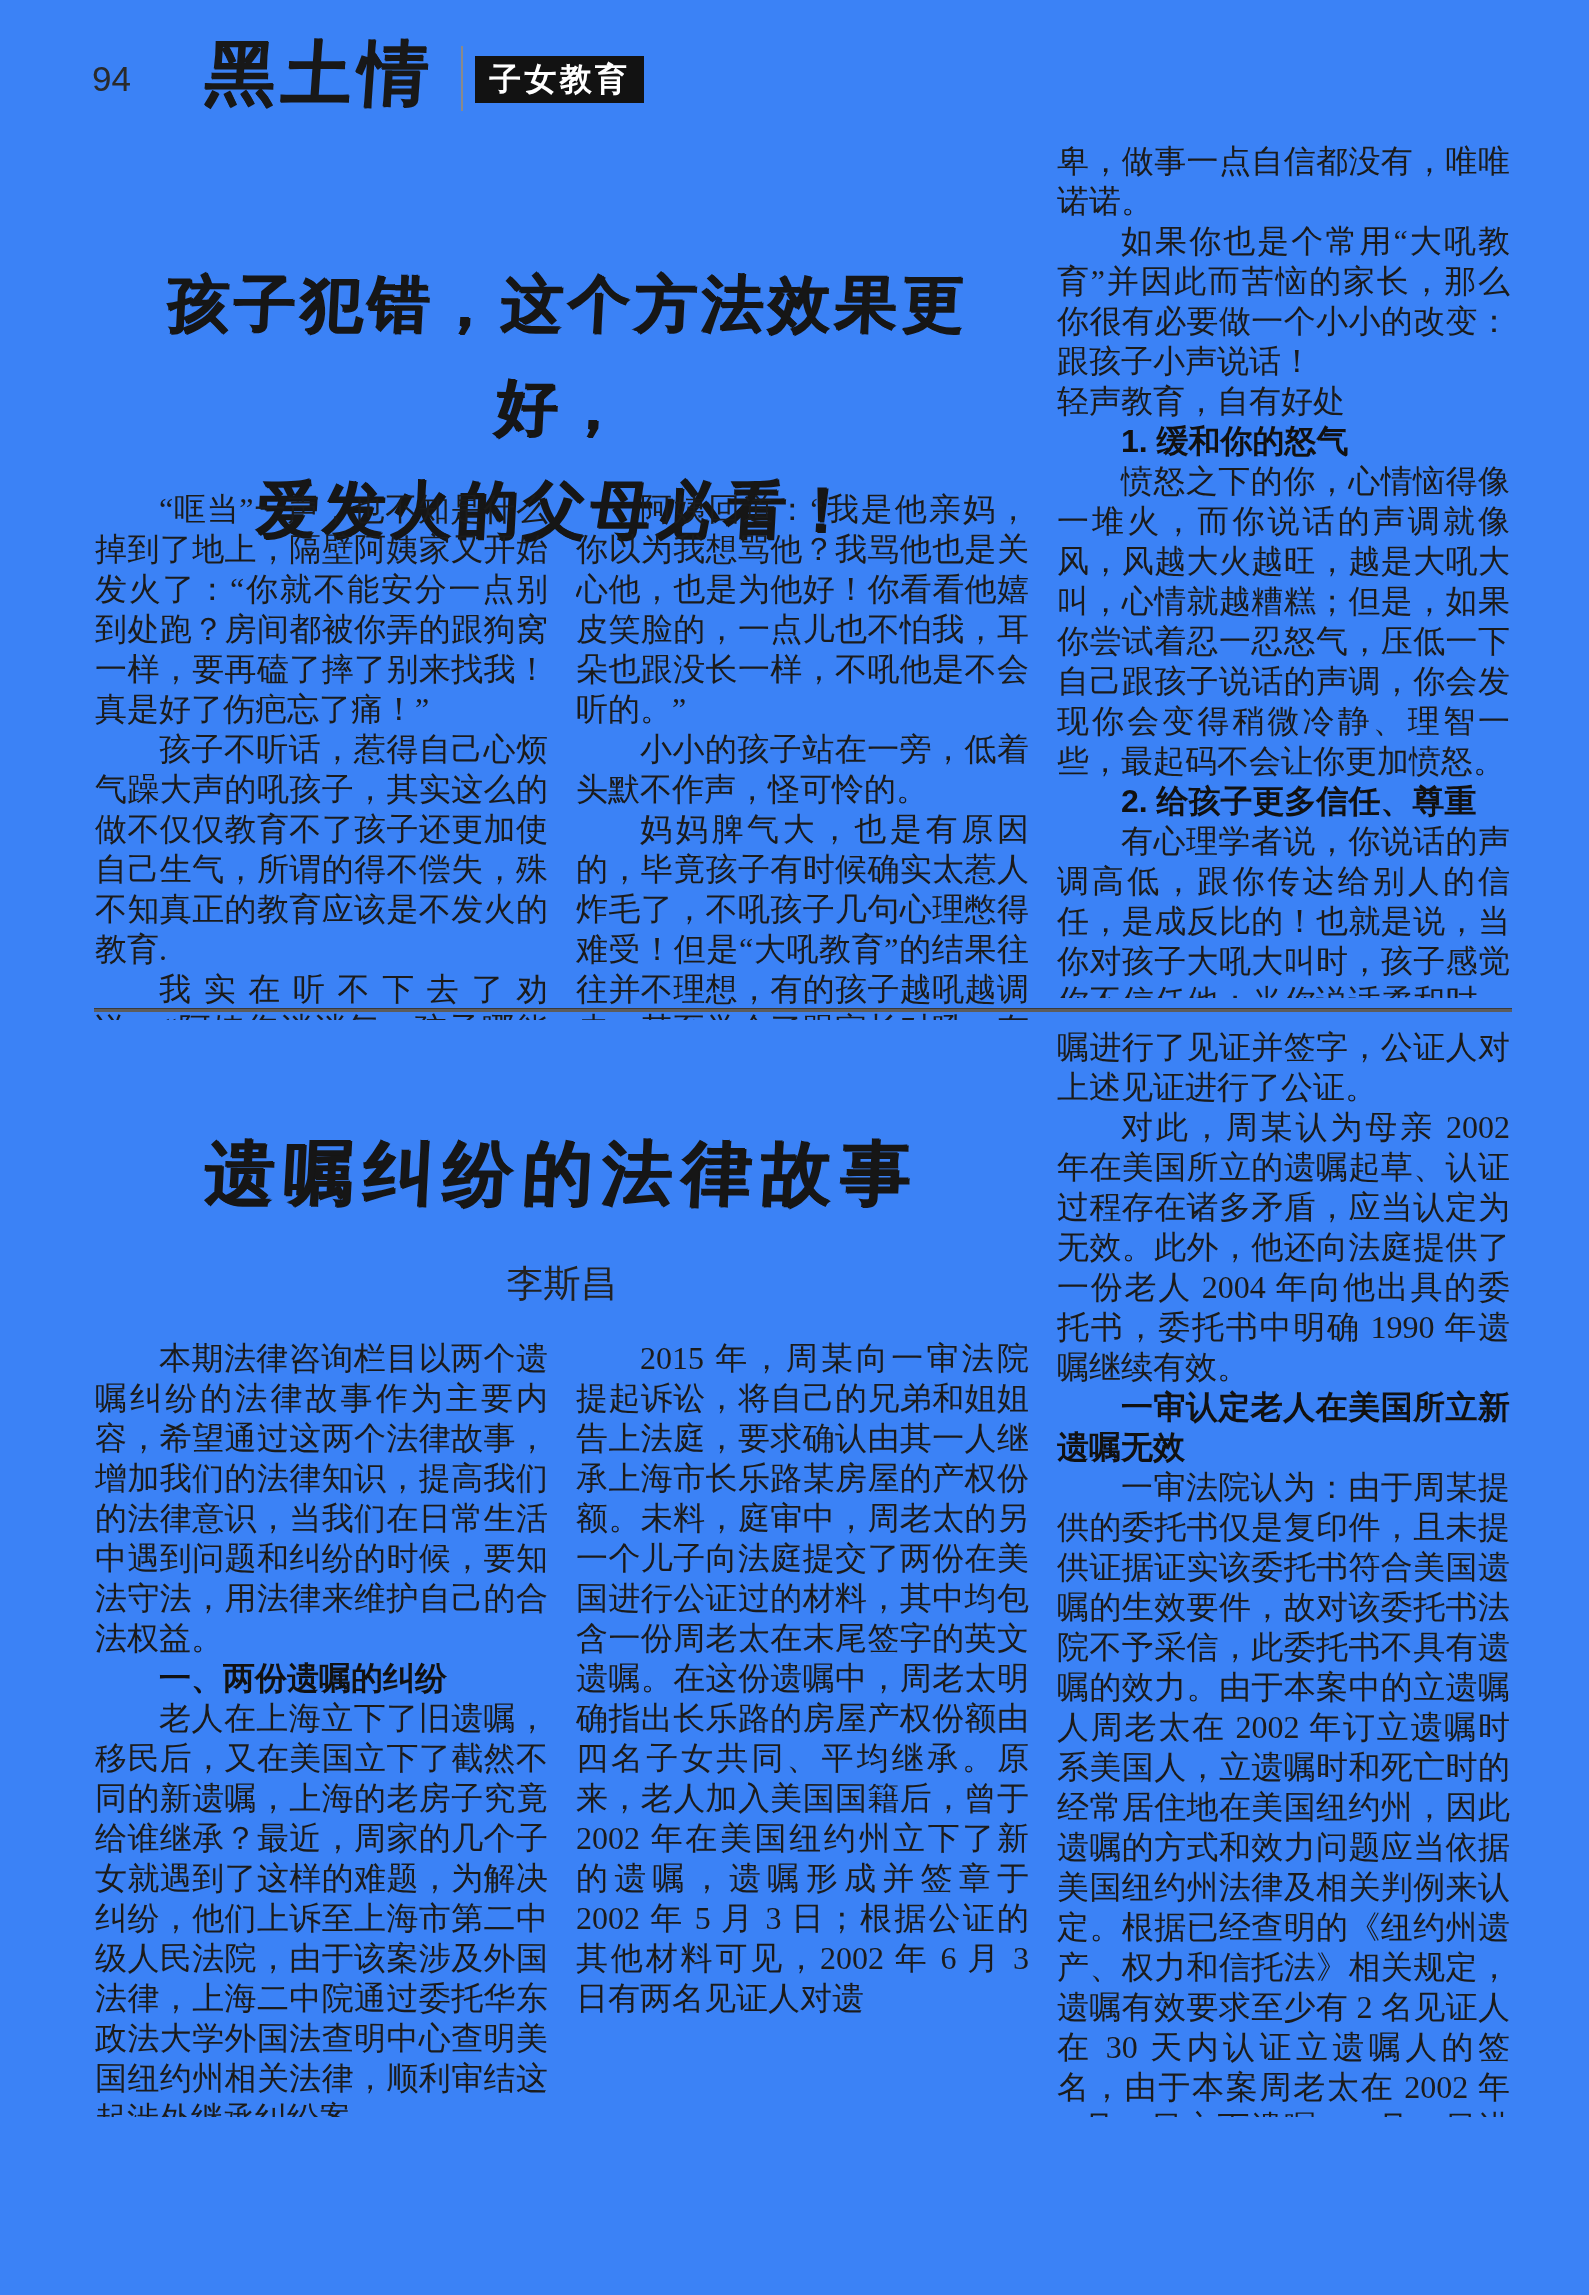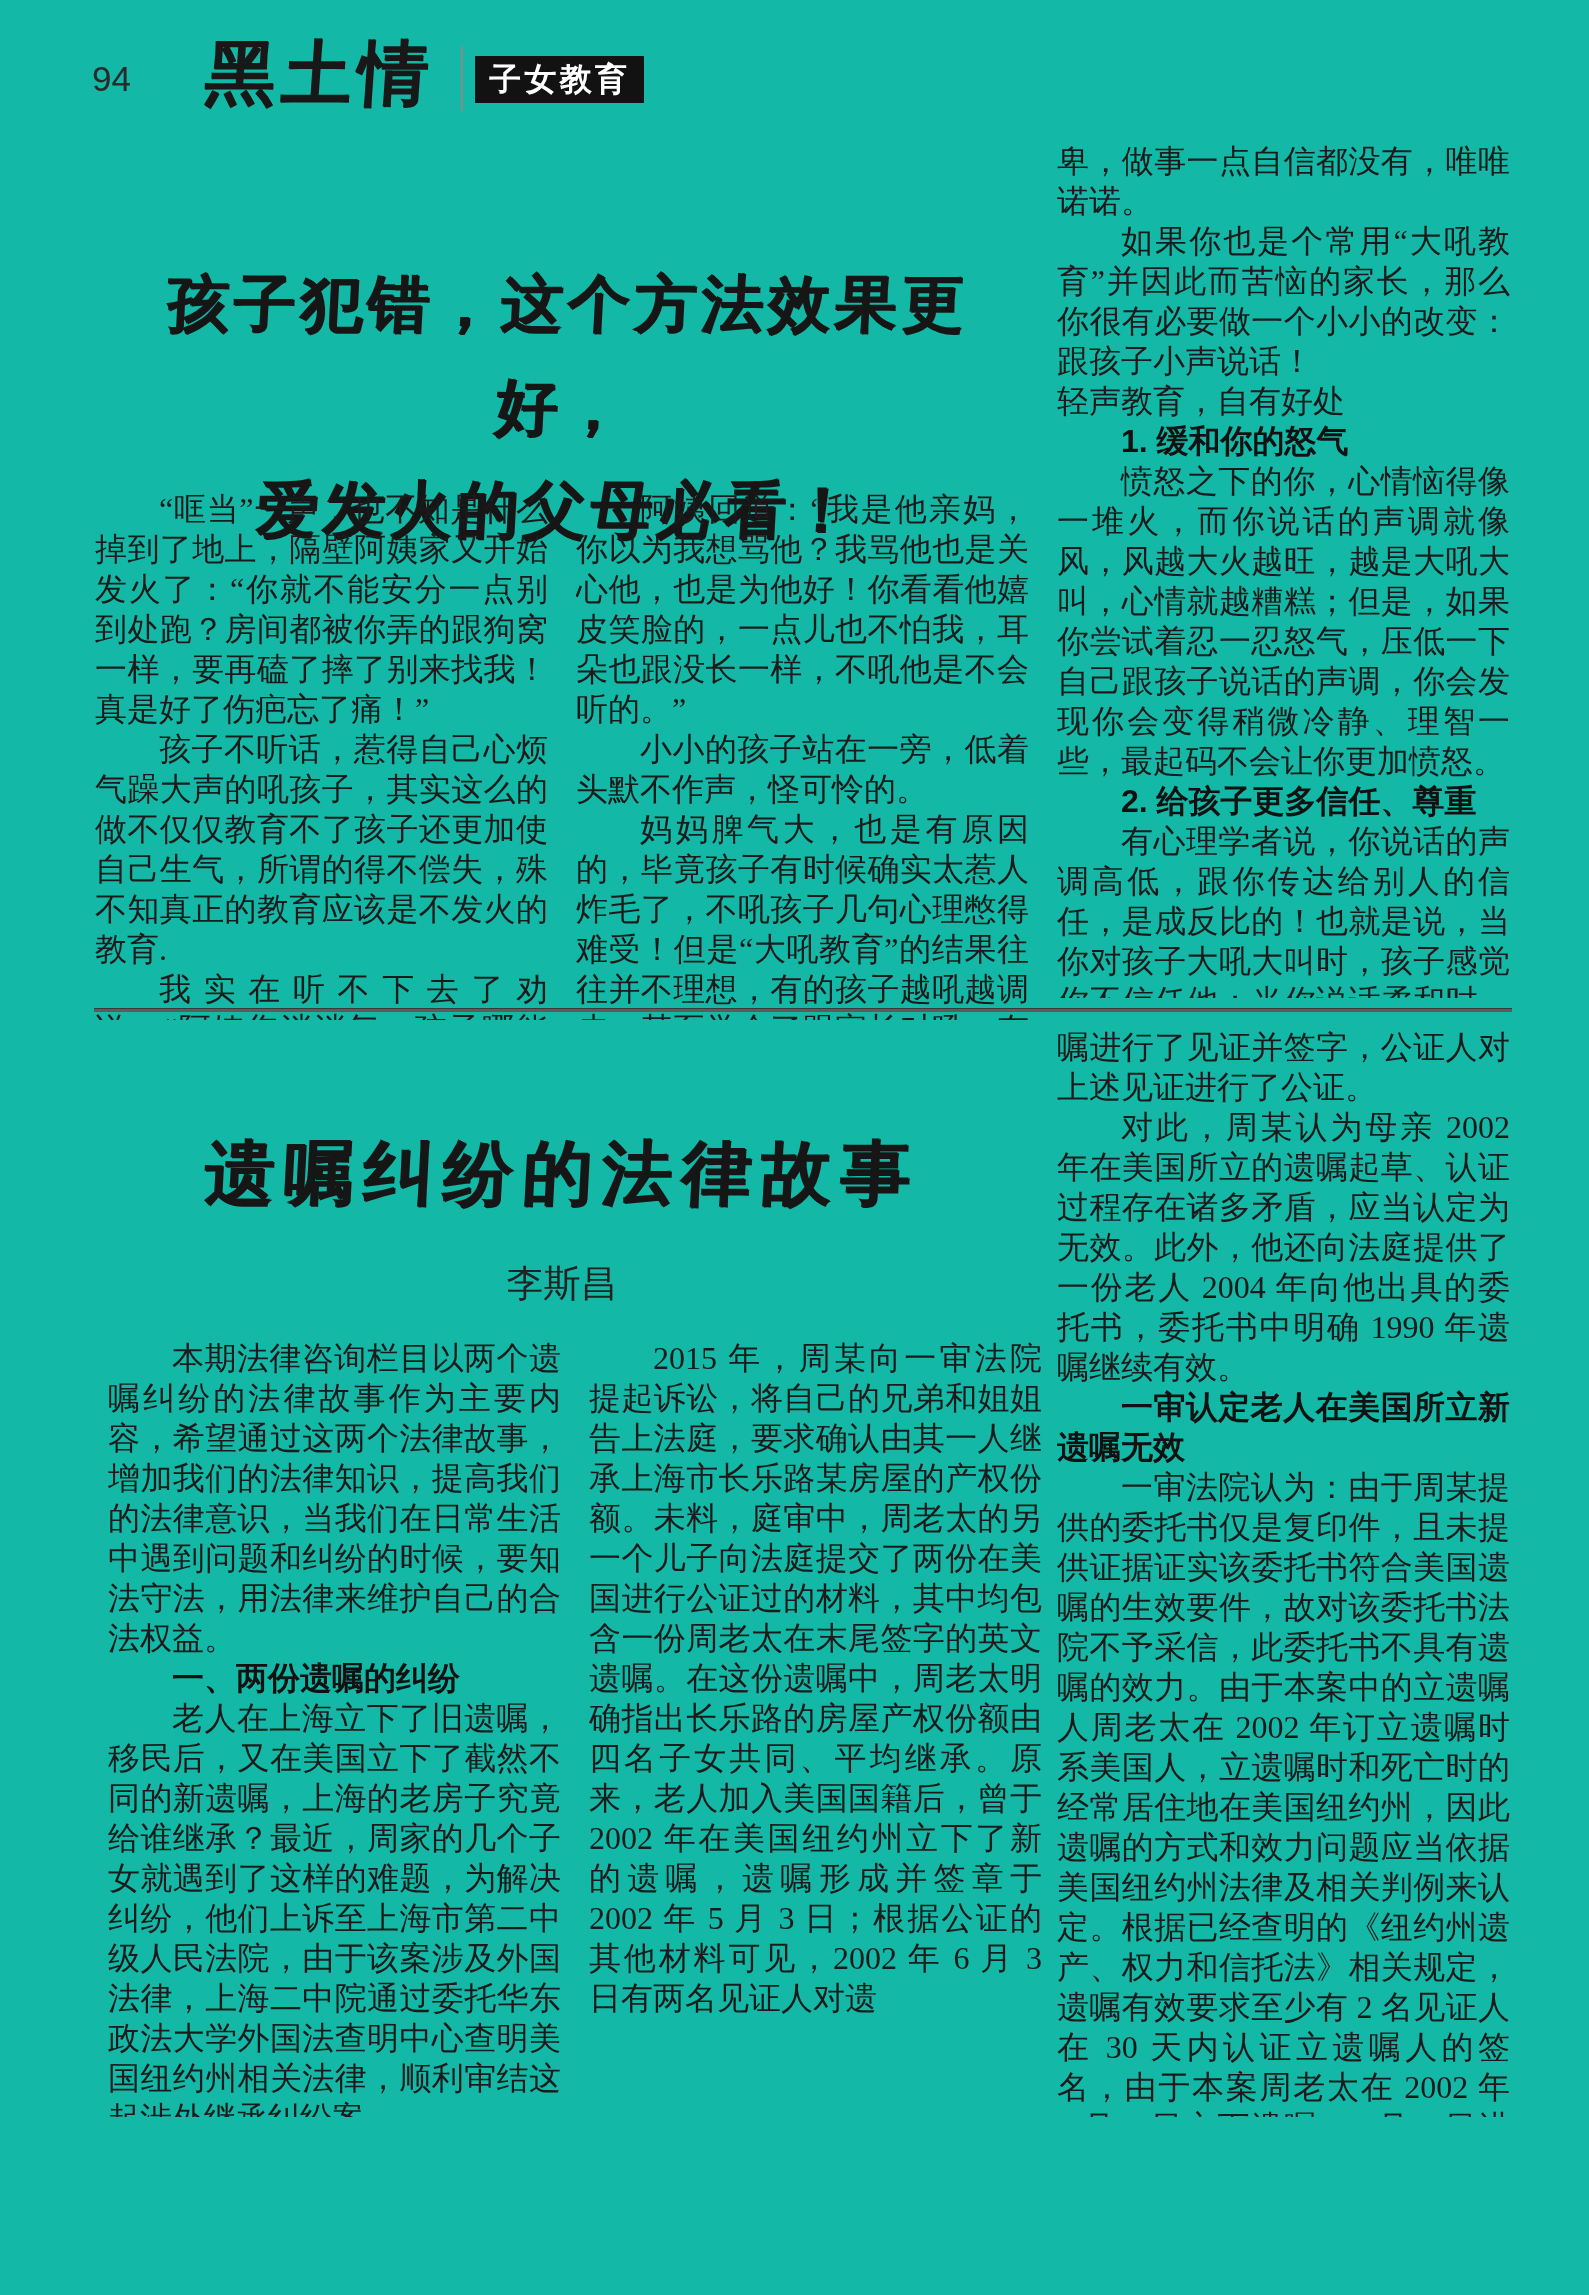--- a/index.html
+++ b/index.html
@@ -1,16 +1,16 @@
 <!DOCTYPE html>
 <html style="font-size:12.7px"><head>
 <meta charset="utf-8">
 <style>
   html,body{margin:0;padding:0;background:#e8e8e8;}
-  .page{position:relative;width:1589px;height:2295px;background:#14b8a6;color:#1b1b1b;
+  .page{position:relative;width:1589px;height:2295px;background:#3b82f6;color:#1b1b1b;
         font-family:"Liberation Serif","DejaVu Serif",serif;overflow:hidden;margin:0 auto;}
 
   
   .pagenum{position:absolute;left:92px;top:59px;font-size:35px;color:#2a2a2a;
            font-family:"Liberation Sans","DejaVu Sans",sans-serif;}
   .logo{position:absolute;left:189px;top:27px;width:262px;text-align:center;
         font-size:70px;font-weight:900;letter-spacing:6.4px;color:#181818;
         transform:skewX(-4deg);text-shadow:0.8px 0.8px 0 #181818;}
   .vrule{position:absolute;left:461px;top:46px;width:2.4px;height:65px;background:#8a8a8a;}
   .tag{position:absolute;left:475px;top:56px;background:#121212;color:#ffffff;
@@ -22,21 +22,21 @@
           font-weight:900;color:#161616;transform:skewX(-3deg);
           text-shadow:1.6px 0.8px 0 #161616;}
   .title1{top:253px;font-size:62px;line-height:103px;letter-spacing:4.8px;}
   .title2{top:1114px;font-size:70px;line-height:119px;letter-spacing:9.5px;}
   .author{position:absolute;left:95px;top:1259px;width:934px;text-align:center;
           font-size:37px;color:#222;margin:0;font-family:Liberation Serif, serif;}
 
   
   .cols{position:absolute;display:flex;gap:28px;}
   .art1-cols{left:95px;top:489px;width:934px;height:531px;}
-  .art2-cols{left:95px;top:1338px;width:934px;height:779px;margin-left:13px;}
+  .art2-cols{left:95px;top:1338px;width:934px;height:779px;}
   .col{width:453px;font-size:32px;line-height:40px;text-align:justify;overflow:hidden;}
   .col3{position:absolute;left:1057px;width:453px;font-size:32px;line-height:40px;
         text-align:justify;overflow:hidden;}
   .art1-col3{top:141px;height:857px;}
   .art2-col3{top:1027px;height:1090px;}
   .col p,.col3 p{margin:0;padding:0;}
   .ind{text-indent:2em;}
   .head{font-family:"Liberation Sans","DejaVu Sans",sans-serif;font-weight:700;color:#111;}
 
   .divider{position:absolute;left:94px;top:1008px;width:1418px;height:3.2px;

